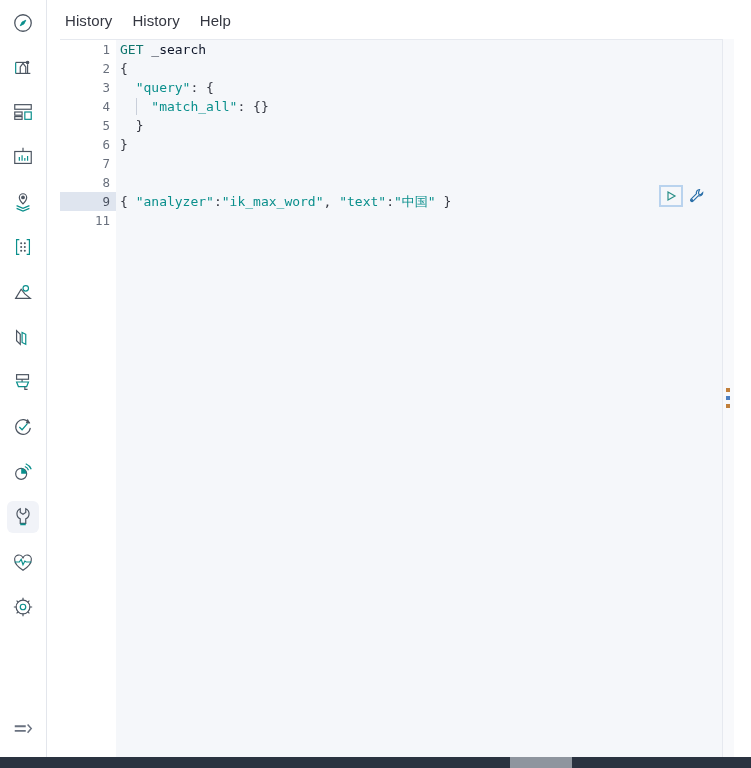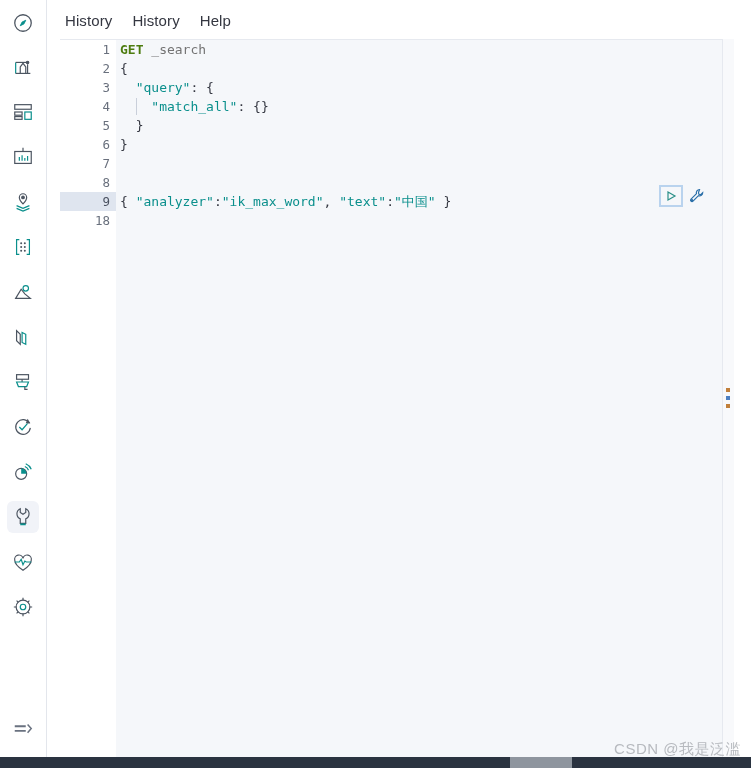--- a/index.html
+++ b/index.html
@@ -161,22 +161,22 @@
     height: 19px;
     line-height: 19px;
     white-space: pre;
     font-family: "DejaVu Sans Mono", "Liberation Mono", monospace;
     font-size: 13px;
     padding-left: 4px;
     color: #343741;
   }
   .row.active { background: #dfe5ef; }
 
-  .t-method { color: #4d7c0f; font-weight: bold; }
-  .t-url    { color: #737373; }
+  .t-method { color: #0f766e; }
+  .t-url    { color: #0f172a; }
   .t-key    { color: #0a8f8c; }
   .t-punct  { color: #343741; }
   .t-str    { color: #0a8f8c; }
 
   .indent-guide {
     position: absolute;
     left: 20px;
     top: 1px;
     width: 1px;
     height: 17px;
@@ -514,21 +514,21 @@
         </div>
         <div class="gl">
           <span>8</span>
           <span class="fold"></span>
         </div>
         <div class="gl active">
           <span>9</span>
           <span class="fold"></span>
         </div>
         <div class="gl">
-          <span>18</span>
+          <span>11</span>
           <span class="fold"></span>
         </div>
       </div>
 
       <div id="code">
 
         <div class="row"><span class="t-method">GET</span><span class="t-url"> _search</span></div>
 
         <div class="row"><span class="t-punct">{</span></div>
 
@@ -574,19 +574,18 @@
         <i></i>
           <i></i>
           <i></i>
       </div>
     </div>
 
     <div id="response-pane"></div>
 
   </div>
 
-  <div id="watermark">CSDN @我是泛滥</div>
 
   <div id="bottom-bar">
     <div id="bottom-thumb"></div>
   </div>
 
 </div>
 
 </body></html>

